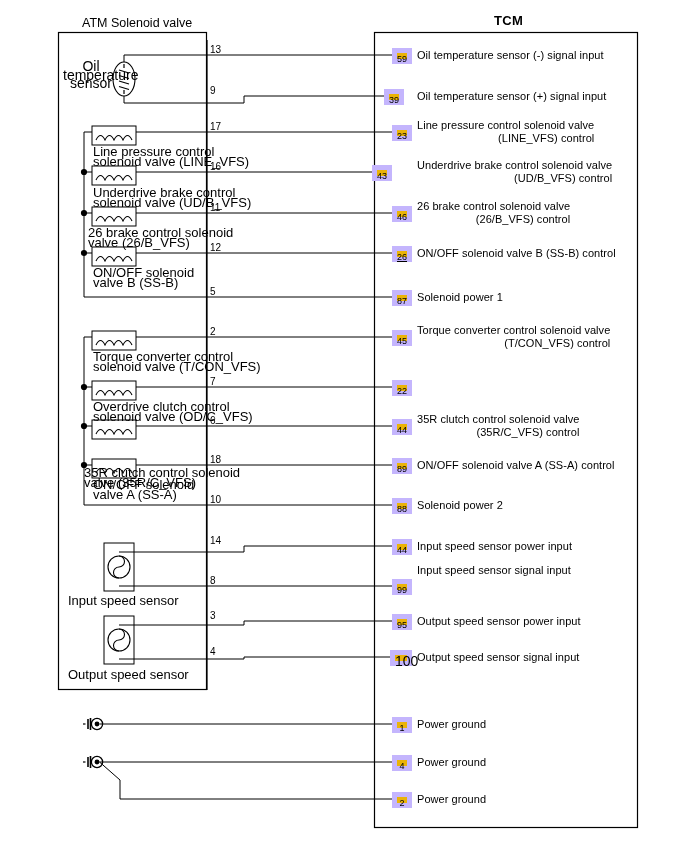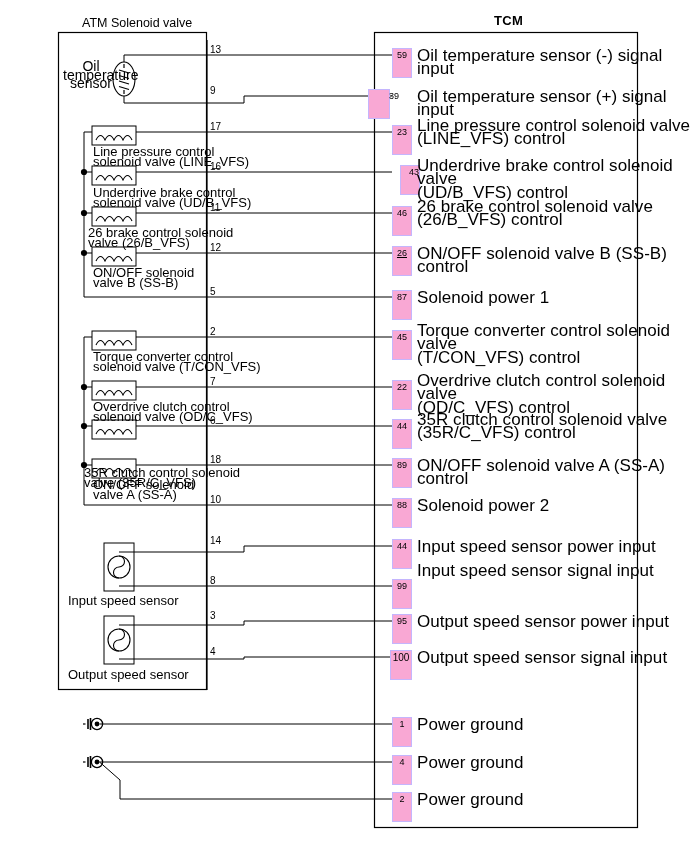--- a/index.html
+++ b/index.html
@@ -40,39 +40,40 @@
     left: 494px;
     top: 14px;
     font-weight: bold;
     font-size: 13px;
     letter-spacing: 0.3px;
   }
   
   .pinbox {
     position: absolute;
     width: 20px;
-    height: 30px;
-    border: 1px solid #c4b5fd;
-    background: #f9a8d4;
+    height: 16px;
+    border: 5px solid #c4b5fd;
+    background: #eab308;
     font-size: 9px;
     line-height: 13px;
     text-align: center;
     box-sizing: border-box;
   }
   .pinbox.wide {
     width: 22px;
-    font-size: 10px;
+    font-size: 14px;
   }
   
   .sigtxt {
     position: absolute;
-    font-size: 17px;
+    font-size: 11px;
     line-height: 13.4px;
     white-space: pre-line;
     letter-spacing: 0.05px;
+    text-align: right;
   }
   
   .apin {
     position: absolute;
     font-size: 10px;
     line-height: 11px;
   }
   
   .cap {
     position: absolute;
@@ -276,48 +277,46 @@
   <div class="apin" style="left:210px; top:454px;">18</div>
   <div class="apin" style="left:210px; top:494px;">10</div>
   <div class="apin" style="left:210px; top:535px;">14</div>
   <div class="apin" style="left:210px; top:575px;">8</div>
   <div class="apin" style="left:210px; top:610px;">3</div>
   <div class="apin" style="left:210px; top:646px;">4</div>
 
   <div class="pinbox" style="left:392px; top:48px;">59</div>
   <div class="sigtxt" style="left:417px; top:49px;">Oil temperature sensor (-) signal input</div>
 
-  <div class="pinbox" style="left:368px; top:89px;padding-left:20px;">39</div>
+  <div class="pinbox" style="left:384px; top:89px;">39</div>
   <div class="sigtxt" style="left:417px; top:90px;">Oil temperature sensor (+) signal input</div>
 
   <div class="pinbox" style="left:392px; top:125px;">23</div>
   <div class="sigtxt" style="left:417px; top:119px;">Line pressure control solenoid valve
 (LINE_VFS) control</div>
 
-  <div class="pinbox" style="left:400px; top:165px;padding-left:8px;">43</div>
+  <div class="pinbox" style="left:372px; top:165px;">43</div>
   <div class="sigtxt" style="left:417px; top:159px;">Underdrive brake control solenoid valve
 (UD/B_VFS) control</div>
 
   <div class="pinbox" style="left:392px; top:206px;">46</div>
   <div class="sigtxt" style="left:417px; top:200px;">26 brake control solenoid valve
 (26/B_VFS) control</div>
 
   <div class="pinbox" style="left:392px; top:246px;text-decoration:underline;">26</div>
   <div class="sigtxt" style="left:417px; top:247px;">ON/OFF solenoid valve B (SS-B) control</div>
 
   <div class="pinbox" style="left:392px; top:290px;">87</div>
   <div class="sigtxt" style="left:417px; top:291px;">Solenoid power 1</div>
 
   <div class="pinbox" style="left:392px; top:330px;">45</div>
   <div class="sigtxt" style="left:417px; top:324px;">Torque converter control solenoid valve
 (T/CON_VFS) control</div>
 
   <div class="pinbox" style="left:392px; top:380px;">22</div>
-  <div class="sigtxt" style="left:417px; top:374px;">Overdrive clutch control solenoid valve
-(OD/C_VFS) control</div>
 
   <div class="pinbox" style="left:392px; top:419px;">44</div>
   <div class="sigtxt" style="left:417px; top:413px;">35R clutch control solenoid valve
 (35R/C_VFS) control</div>
 
   <div class="pinbox" style="left:392px; top:458px;">89</div>
   <div class="sigtxt" style="left:417px; top:459px;">ON/OFF solenoid valve A (SS-A) control</div>
 
   <div class="pinbox" style="left:392px; top:498px;">88</div>
   <div class="sigtxt" style="left:417px; top:499px;">Solenoid power 2</div>

